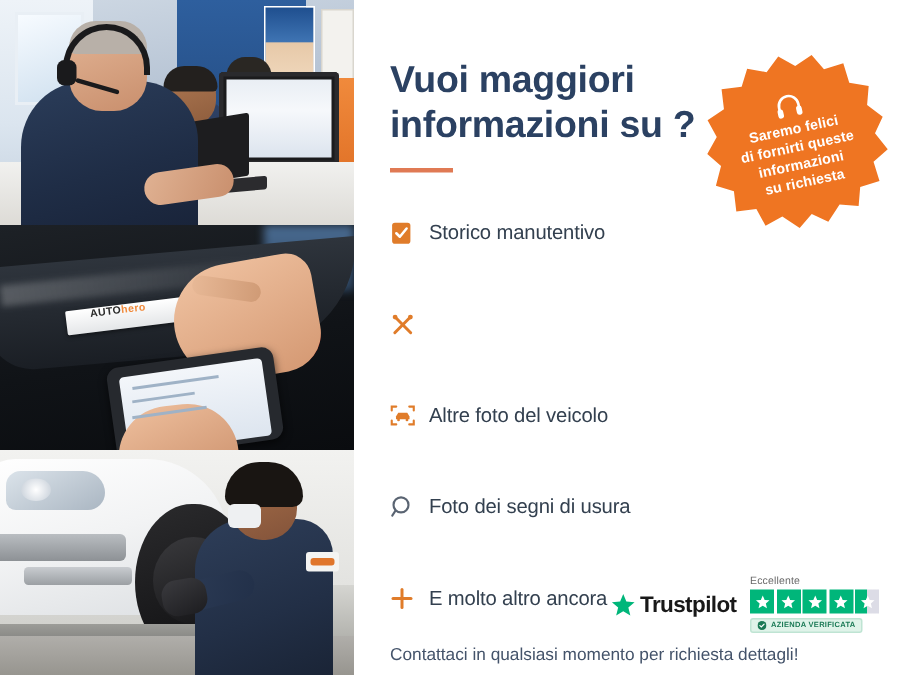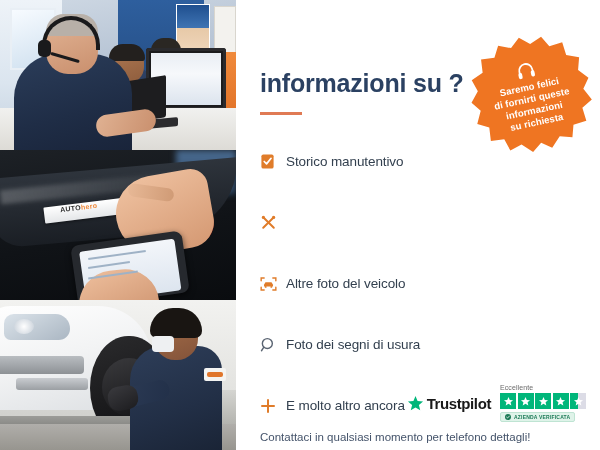--- a/index.html
+++ b/index.html
@@ -335,21 +335,21 @@
     letter-spacing: .1px;
   }
 
   
   .features{
     margin-top: 20px;
     list-style: none;
   }
   .features li{
     display:flex;
-    align-items:center;
+    align-items:flex-start;
     height: 29px;
     margin-bottom: 3px;
     margin-top: 32px;
   }
   .features .ico{
     width: 26px; flex: 0 0 26px;
     display:flex; align-items:center; justify-content:flex-start;
     color:#e07c2a;
   }
   .features .lbl{
@@ -472,21 +472,21 @@
       <div class="logo"></div>
       <div class="marm"></div>
       <div class="glove"></div>
     </div>
 
   </div>
 
   <div class="content">
 
     <h1 class="headline">
-      <br>
+      <span>Vuoi maggiori</span><br>
       <span>informazioni su ?</span>
     </h1>
 
     <div class="rule"></div>
 
     <div class="badge">
       <svg class="burst" viewBox="0 0 100 100">
         <path fill="#ef7522" d="M50 2 L58 9 L68 5 L73 14 L84 13 L85 24 L95 28 L92 38 L99 46 L93 54
           L98 64 L89 69 L90 80 L79 81 L76 91 L66 88 L58 96 L50 90 L42 96 L34 88 L24 91 L21 81
           L10 80 L11 69 L2 64 L7 54 L1 46 L8 38 L5 28 L15 24 L16 13 L27 14 L32 5 L42 9 Z"></path>
@@ -567,21 +567,21 @@
             </g>
           </svg>
         </span>
         <span class="lbl">E molto altro ancora</span>
       </li>
 
     </ul>
 
 
     <div class="sub">
-      <span>Contattaci in qualsiasi momento per telefono dettagli!</span><br>
+      <span>Contattaci in qualsiasi momento per richiesta dettagli!</span><br>
     </div>
 
     <div class="tp">
       <div class="tp-logo">
         <svg width="17" height="17" viewBox="0 0 18 18">
           <path d="M9 1.1 L11.2 6.4 L17 6.9 L12.6 10.6 L14 16.2 L9 13.2 L4 16.2 L5.4 10.6 L1 6.9 L6.8 6.4 Z" fill="#00b67a"></path>
         </svg>
         <span class="tp-name">Trustpilot</span>
       </div>
       <div class="tp-right">

